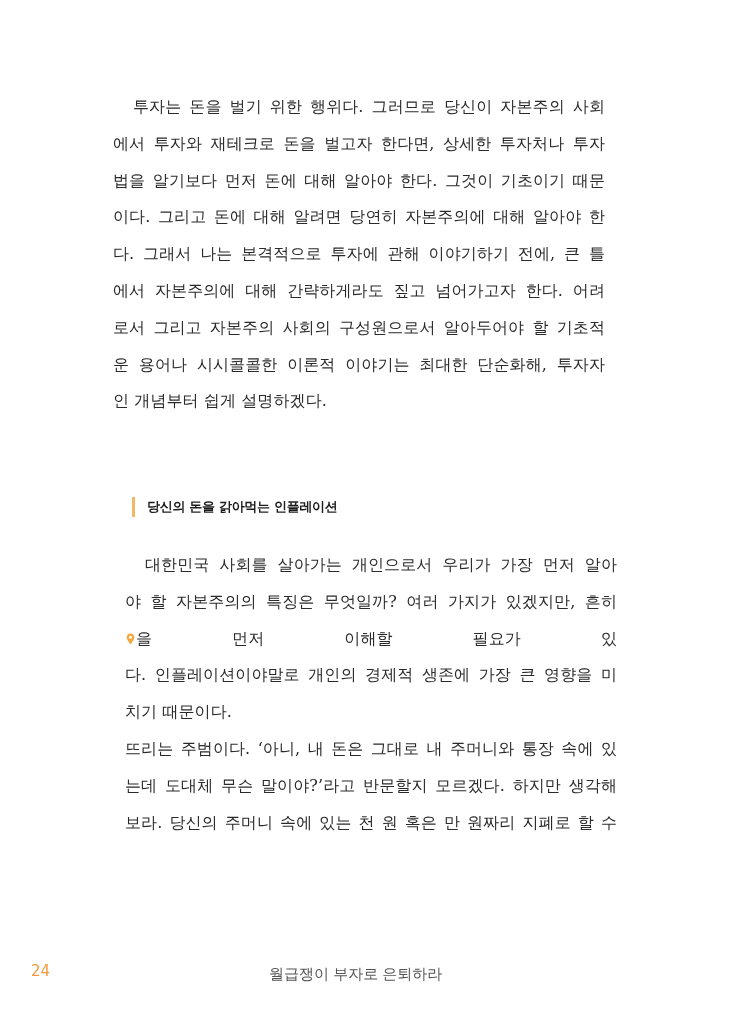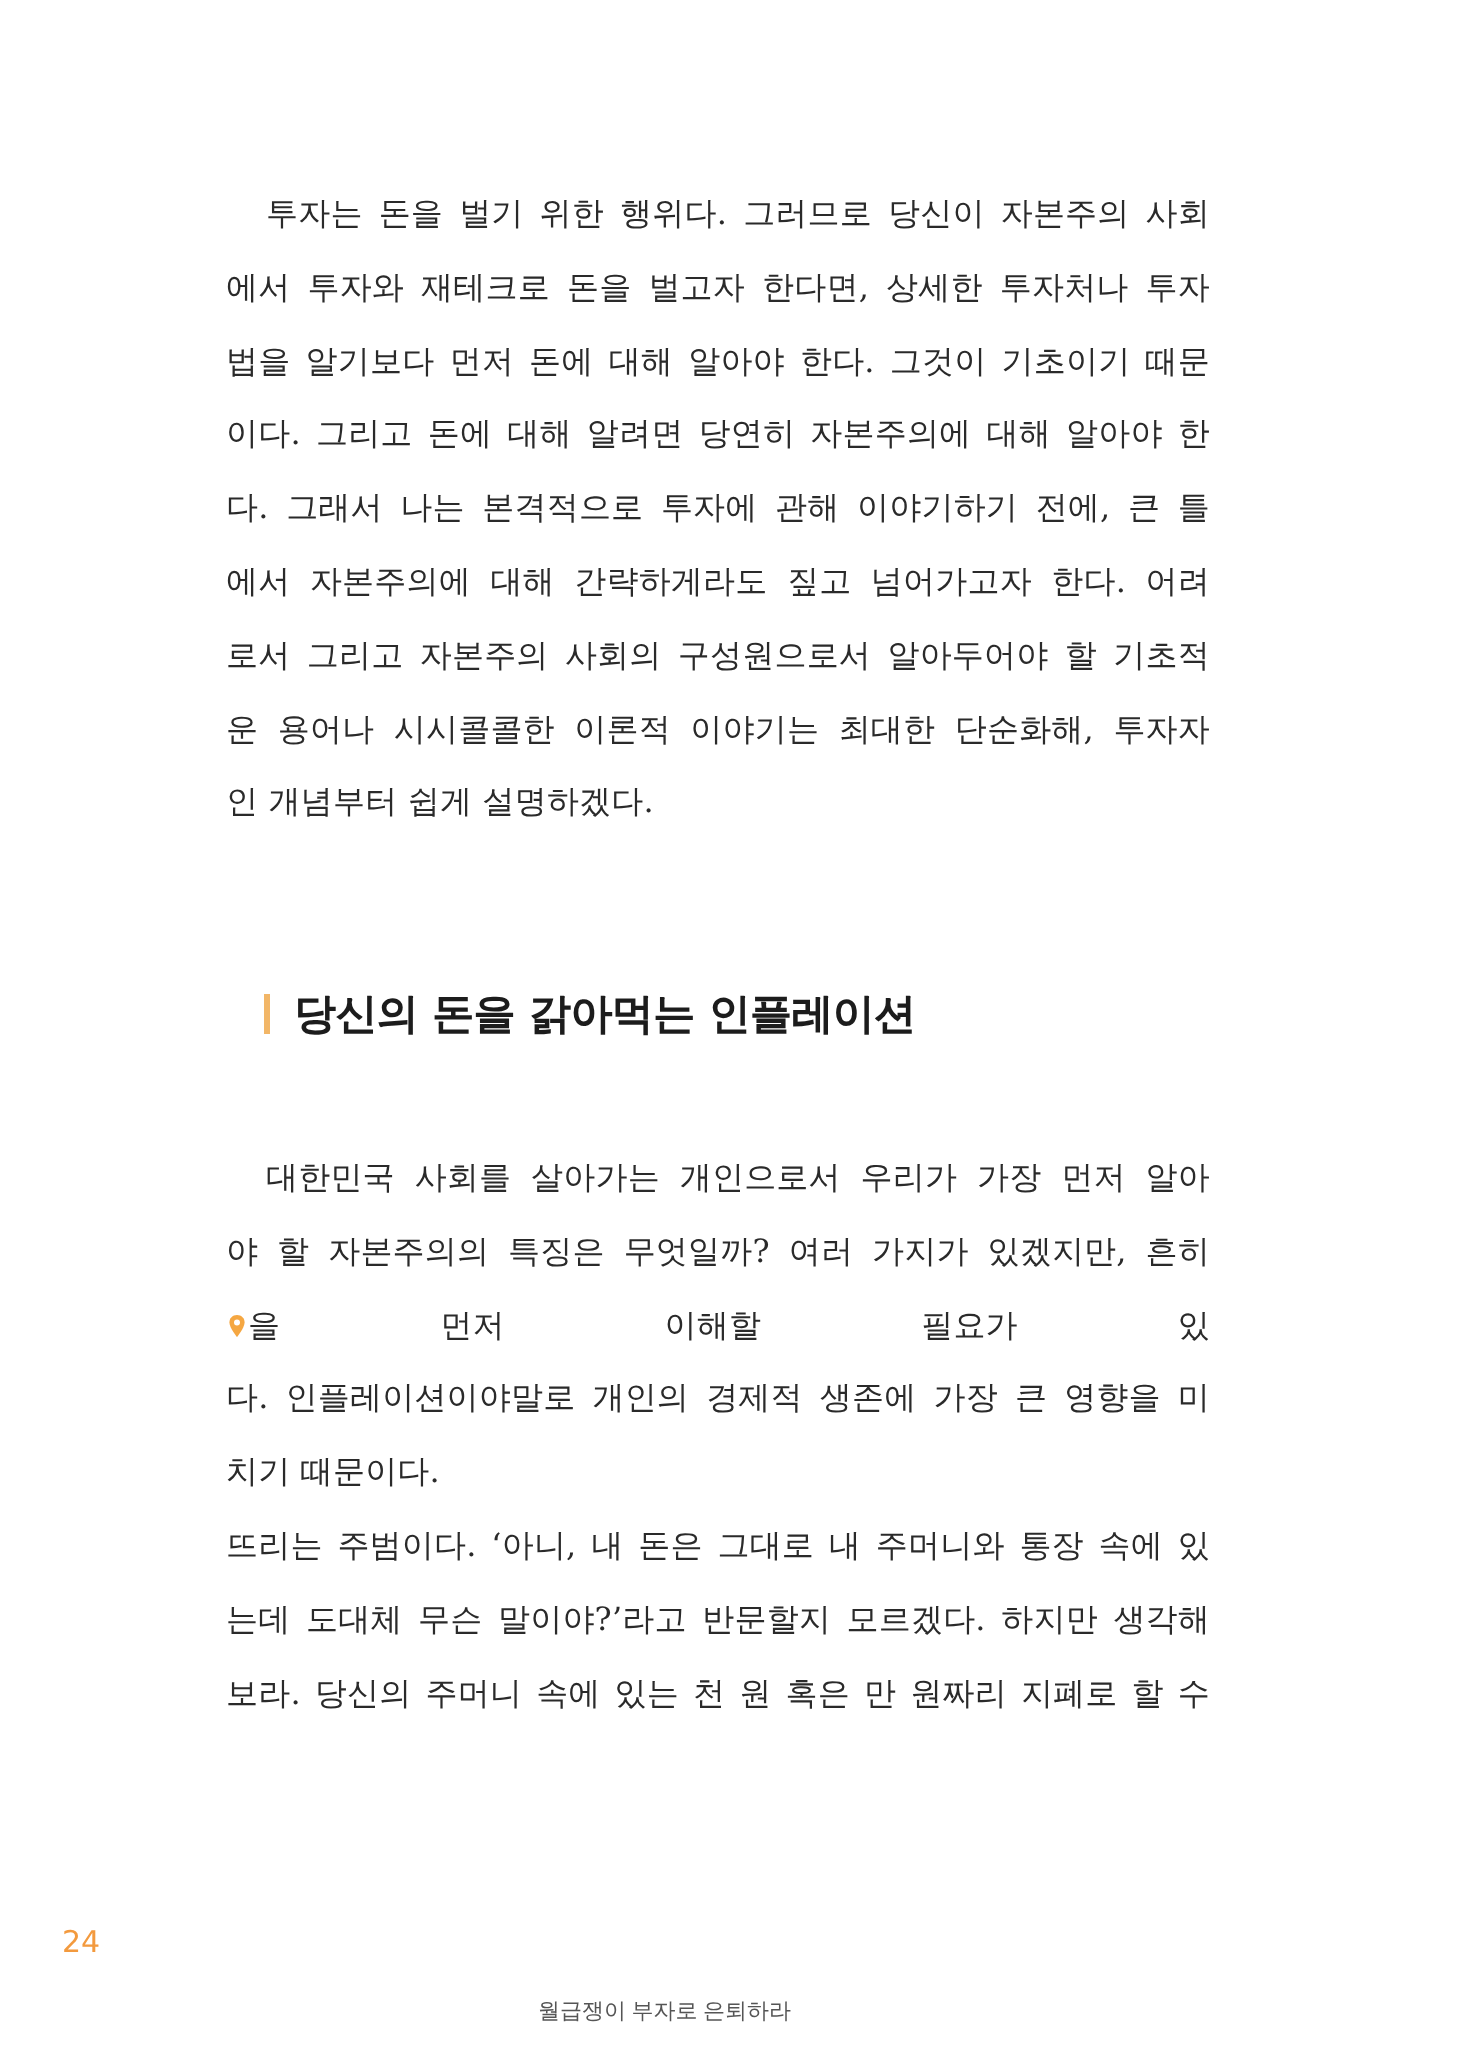--- a/index.html
+++ b/index.html
@@ -35,40 +35,40 @@
       text-align-last: justify;
       letter-spacing: 0.1px;
     }
     .line.last {
       text-align-last: left;
     }
     .line.indent {
       padding-left: 20px;
     }
     #intro { top: 89px; }
-    #section1 { top: 571px; }
+    #section1 { top: 547px; margin-left: 12px; }
 
     .section-heading {
       position: absolute;
       left: 132px;
       top: 492px;
       height: 30px;
       display: flex;
       align-items: center;
     }
     .heading-bar {
       width: 3px;
       height: 20px;
       background: #f2b667;
       margin-right: 12px;
     }
     .heading-text {
       font-family: "DejaVu Sans", "Liberation Sans", sans-serif;
       font-weight: bold;
-      font-size: 21px;
+      font-size: 13px;
       color: #1c1c1c;
       letter-spacing: -0.3px;
     }
     .footnote-marker {
       display: inline-block;
       width: 9px;
       height: 12px;
       vertical-align: 6px;
       margin: 0 1px;
     }
@@ -84,24 +84,23 @@
       left: 31px;
       top: 0;
       font-family: "DejaVu Sans", "Liberation Sans", sans-serif;
       font-size: 15px;
       color: #f39a3e;
     }
     .running-title {
       position: absolute;
       left: 269px;
       top: 3px;
-      font-family: Liberation Serif, serif;
-      font-size: 11px;
+      font-family: Liberation Sans, sans-serif;
+      font-size: 15px;
       color: #555555;
-      margin-top: 33px;
     }
   </style>
 </head>
 <body>
 
 <div class="page">
 
   <div class="text-block" id="intro">
     <span class="line indent">투자는 돈을 벌기 위한 행위다. 그러므로 당신이 자본주의 사회</span>
     <span class="line">에서 투자와 재테크로 돈을 벌고자 한다면, 상세한 투자처나 투자</span>

